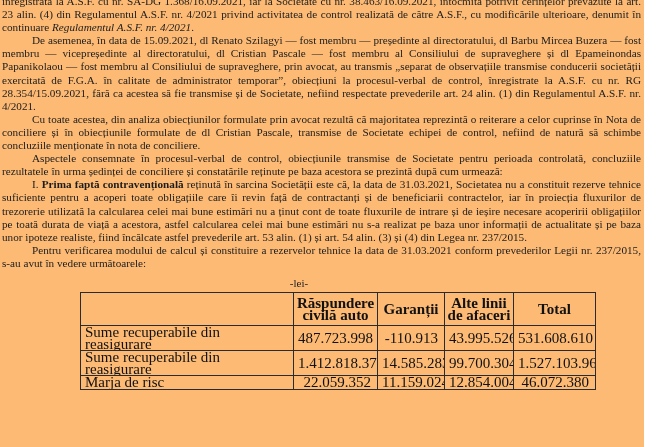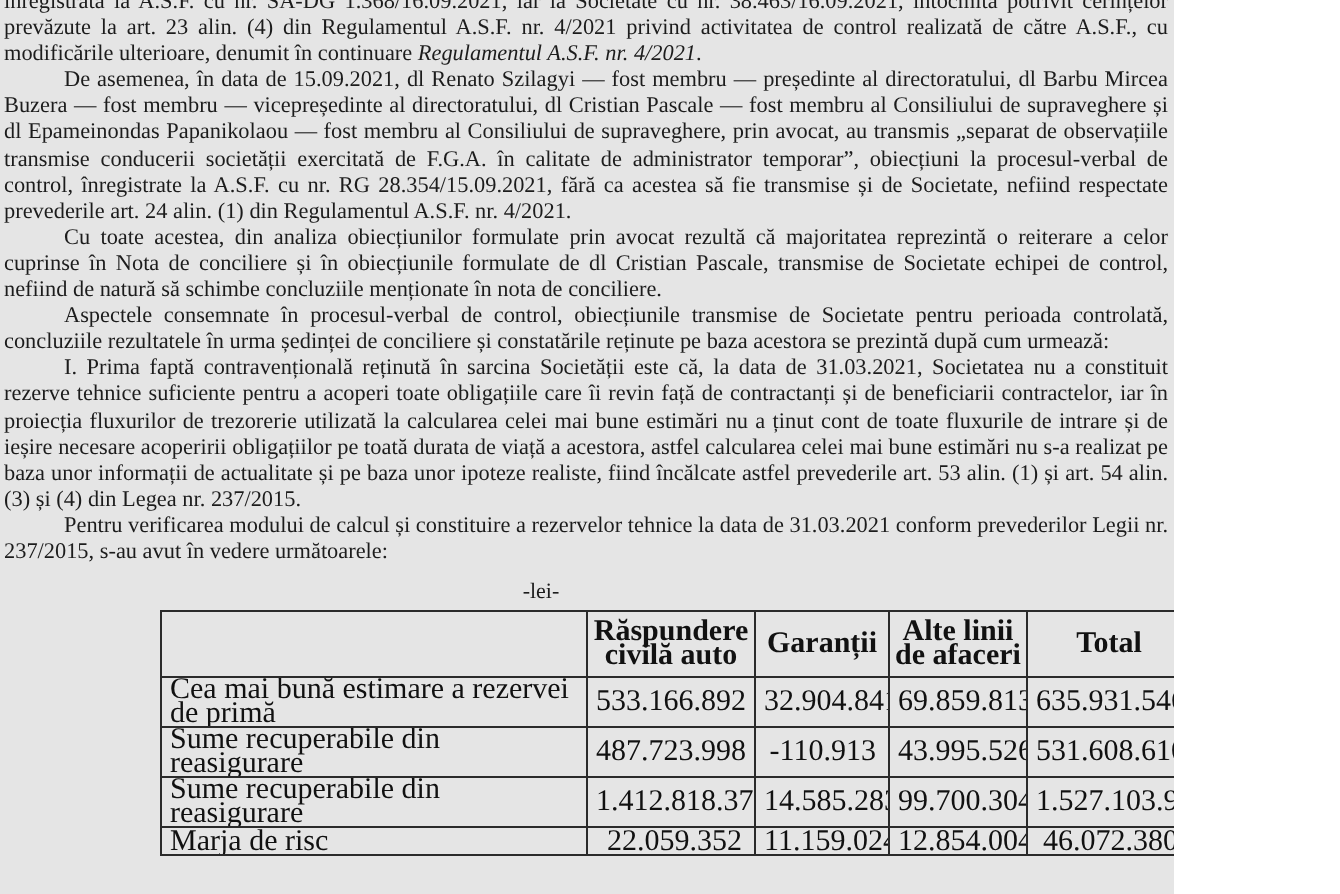--- a/index.html
+++ b/index.html
@@ -1,35 +1,35 @@
 <!DOCTYPE html>
 <html lang="ro"><head>
 <meta charset="utf-8">
 <style>
   html,body{margin:0;padding:0;background:#fff;}
   .page{
     position:relative;
-    width:587px;height:447px;
-    background:#e5e5e5;
+    width:644px;height:447px;
+    background:#fdba74;
     overflow:hidden;
     font-family:"Liberation Serif","DejaVu Serif",serif;
     color:#1c1c1c;
   }
   .text-block{
     margin-top:-5px;
     padding:0 3px 0 2px;
     font-size:11.2px;
     line-height:13.1px;
     text-align:justify;
   }
   .para{margin:0;text-indent:30px;}
   .para.no-indent{text-indent:0;}
   .seg-normal{font-style:normal;font-weight:normal;}
   .seg-italic{font-style:italic;}
-  .seg-bold{font-weight:normal;}
+  .seg-bold{font-weight:bold;}
   .lei-note{
     margin-top:7px;
     padding-right:46px;
     text-align:center;
     font-size:11px;
     line-height:12px;
   }
   table.fin-table{
     margin:3px 0 0 80px;
     border-collapse:collapse;
@@ -87,27 +87,20 @@
       <tr id="table-head-row">
           <th></th>
           <th>Răspundere civilă auto</th>
           <th>Garanții</th>
           <th>Alte linii de afaceri</th>
           <th>Total</th>
         </tr>
     </thead>
     <tbody id="table-body">
         <tr>
-          <td class="cell-label">Cea mai bună estimare a rezervei de primă</td>
-          <td class="cell-value">533.166.892</td>
-          <td class="cell-value">32.904.841</td>
-          <td class="cell-value">69.859.813</td>
-          <td class="cell-value">635.931.546</td>
-        </tr>
-        <tr>
           <td class="cell-label">Sume recuperabile din reasigurare</td>
           <td class="cell-value">487.723.998</td>
           <td class="cell-value">-110.913</td>
           <td class="cell-value">43.995.526</td>
           <td class="cell-value">531.608.610</td>
         </tr>
         <tr>
           <td class="cell-label">Sume recuperabile din reasigurare</td>
           <td class="cell-value">1.412.818.373</td>
           <td class="cell-value">14.585.283</td>

